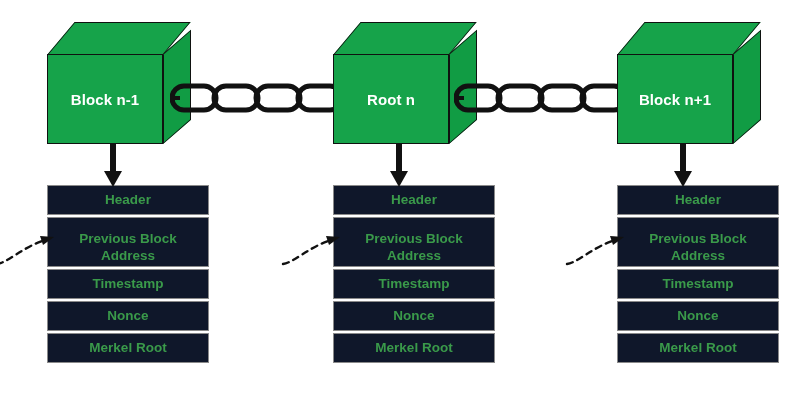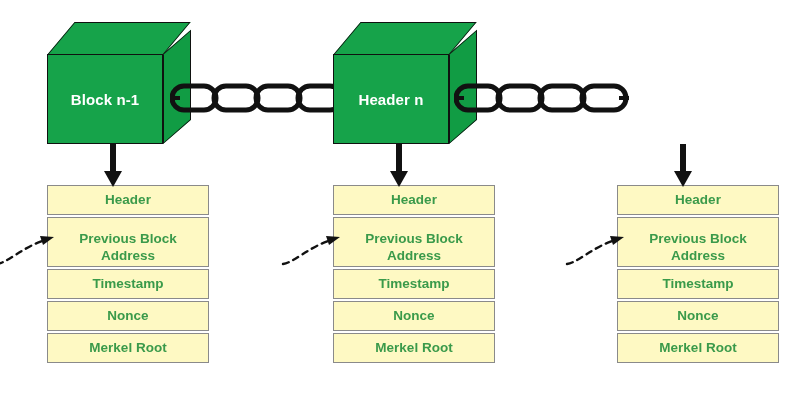--- a/index.html
+++ b/index.html
@@ -42,21 +42,21 @@
     color:#ffffff;font-size:15px;font-weight:bold;
     letter-spacing:0.1px;z-index:4;pointer-events:none;
   }
 
   
   .down-arrow{position:absolute;left:101px;top:144px;width:24px;height:44px;z-index:5;}
 
   
   .fields{position:absolute;left:47px;top:185px;width:162px;z-index:4;}
   .field-box{
-    background:#fef9c3;border:1.4px solid #8a8a8a;box-sizing:border-box;
+    background:#0f172a;border:1.4px solid #8a8a8a;box-sizing:border-box;
     color:#3a9a4a;font-size:13.5px;font-weight:bold;text-align:center;
     display:flex;align-items:center;justify-content:center;
     line-height:1.28;margin-bottom:2px;
     height:30px;
   }
   .field-box.tall{height:50px;}
   .field-box .inner{display:block;margin-top:10px;}
 
   
   .dash-arrow{position:absolute;left:-5px;top:222px;width:70px;height:45px;z-index:6;}
@@ -129,21 +129,21 @@
       <polygon points="59,15 45,14 48,23" fill="#111111"></polygon>
     </svg>
   </div>
 
   <div class="col col-2">
 
     <div class="cube">
       <div class="face-top"></div>
       <div class="face-side"></div>
       <div class="face-front"></div>
-      <div class="cube-label">Header n</div>
+      <div class="cube-label">Root n</div>
     </div>
 
     <svg class="down-arrow" viewBox="0 0 24 44">
       <line x1="12" y1="0" x2="12" y2="30" stroke="#111111" stroke-width="6"></line>
       <polygon points="12,43 3,27 21,27" fill="#111111"></polygon>
     </svg>
 
     <div class="fields">
       <div class="field-box">Header</div>
       <div class="field-box tall">
@@ -158,20 +158,26 @@
     </div>
 
     <svg class="dash-arrow" viewBox="0 0 70 45">
       <path d="M2,42 C14,40 26,26 50,18" fill="none" stroke="#111111" stroke-width="2.4" stroke-dasharray="6,5" stroke-linecap="round"></path>
       <polygon points="59,15 45,14 48,23" fill="#111111"></polygon>
     </svg>
   </div>
 
   <div class="col col-3">
 
+    <div class="cube">
+      <div class="face-top"></div>
+      <div class="face-side"></div>
+      <div class="face-front"></div>
+      <div class="cube-label">Block n+1</div>
+    </div>
 
     <svg class="down-arrow" viewBox="0 0 24 44">
       <line x1="12" y1="0" x2="12" y2="30" stroke="#111111" stroke-width="6"></line>
       <polygon points="12,43 3,27 21,27" fill="#111111"></polygon>
     </svg>
 
     <div class="fields">
       <div class="field-box">Header</div>
       <div class="field-box tall">
         <span class="inner">

